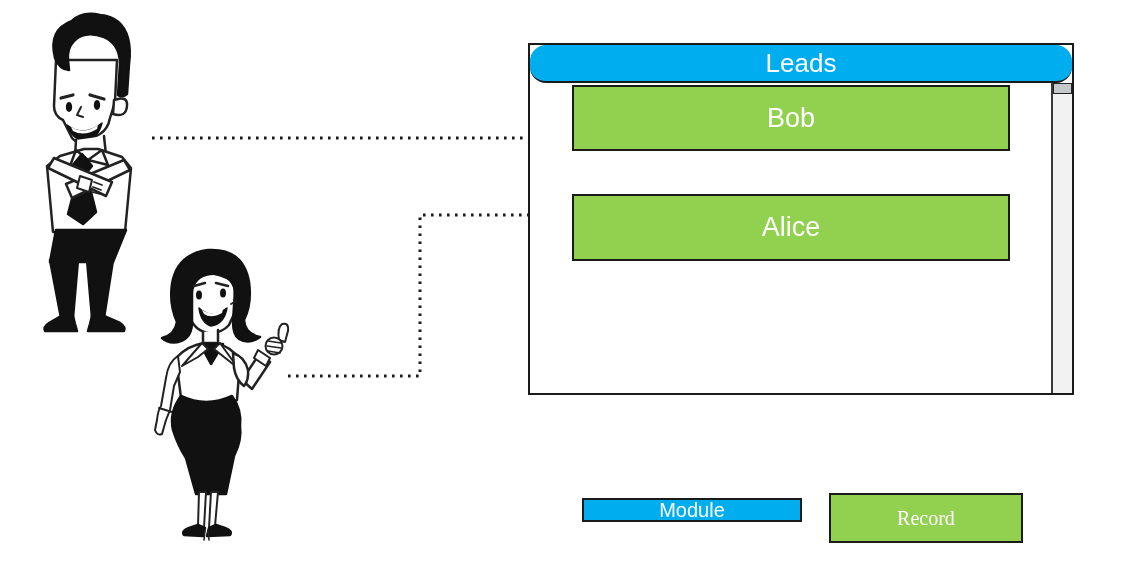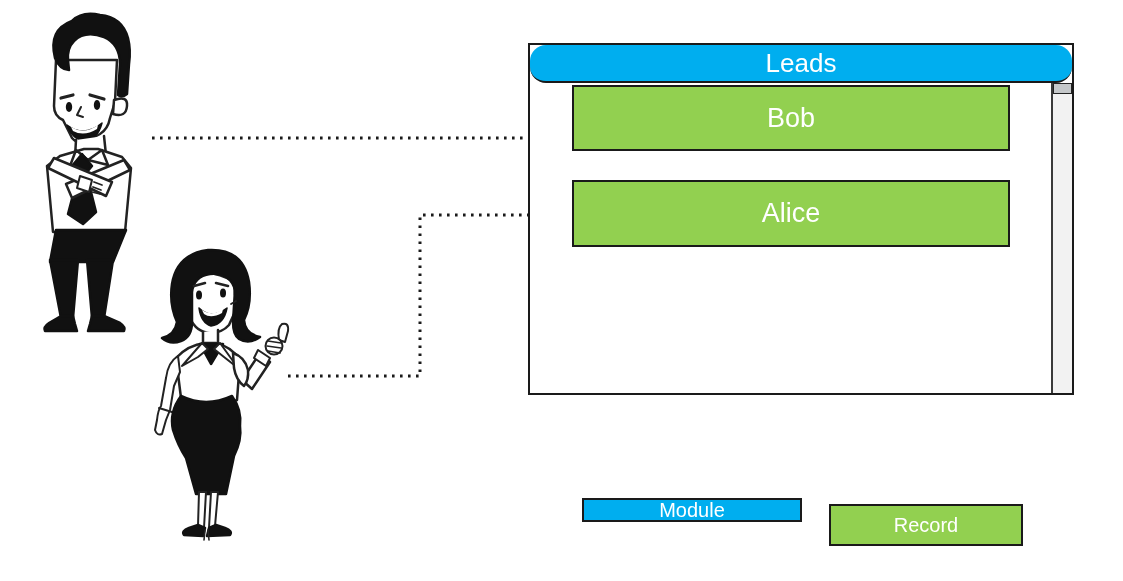--- a/index.html
+++ b/index.html
@@ -26,29 +26,29 @@
     position:absolute;top:0;left:0;right:0;height:11px;
     background:#C5C8CA;border:1.5px solid #222;box-sizing:border-box;
   }
   .record{
     position:absolute;left:42px;width:438px;height:66px;
     background:#92D050;border:2px solid #1a1a1a;box-sizing:border-box;
     display:flex;align-items:center;justify-content:center;
     color:#ffffff;font-size:27px;
   }
   .record.bob{top:40px;}
-  .record.alice{top:135px;height:67px;}
+  .record.alice{top:149px;height:67px;}
   
   .legend-box{
     position:absolute;box-sizing:border-box;border:2px solid #1a1a1a;
     display:flex;align-items:center;justify-content:center;
     color:#ffffff;font-size:20px;
   }
   .legend-module{left:582px;top:498px;width:220px;height:24px;background:#00AEEF;}
-  .legend-record{left:829px;top:504px;width:194px;height:42px;background:#92D050;}
+  .legend-record{left:829px;top:493px;width:194px;height:50px;background:#92D050;font-family:Liberation Serif, serif;}
   
   .arrows-layer{position:absolute;left:0;top:0;width:1123px;height:581px;pointer-events:none;}
   .figure{position:absolute;}
   .fig-man{left:40px;top:8px;width:100px;height:330px;}
   .fig-woman{left:148px;top:240px;width:145px;height:315px;}
 </style>
 </head>
 <body>
 
 <div class="canvas">

